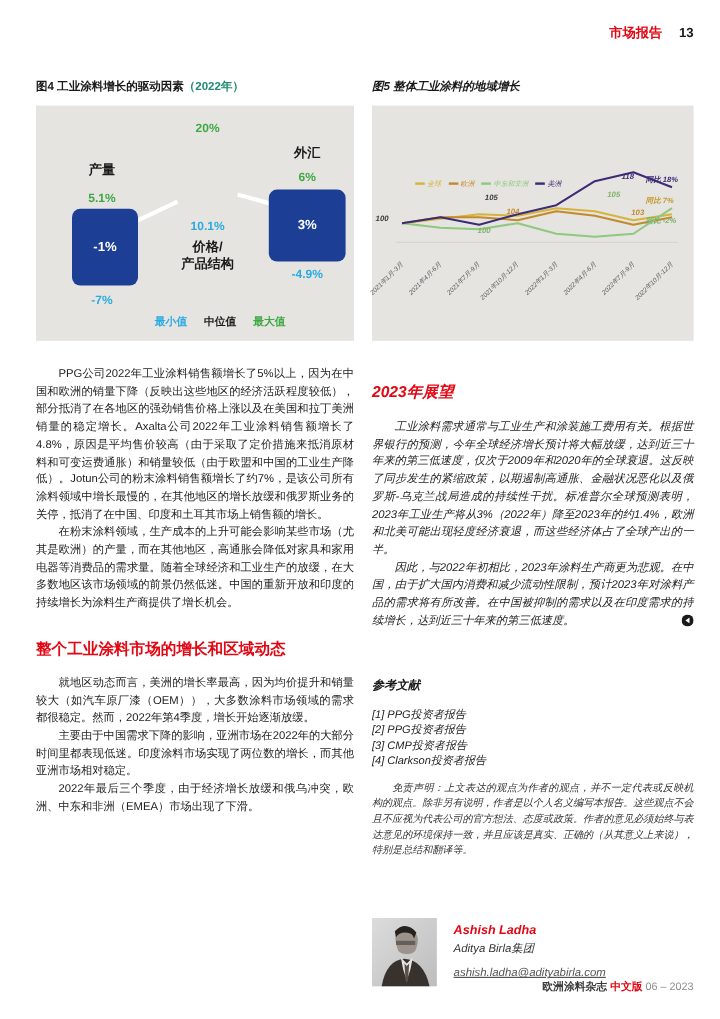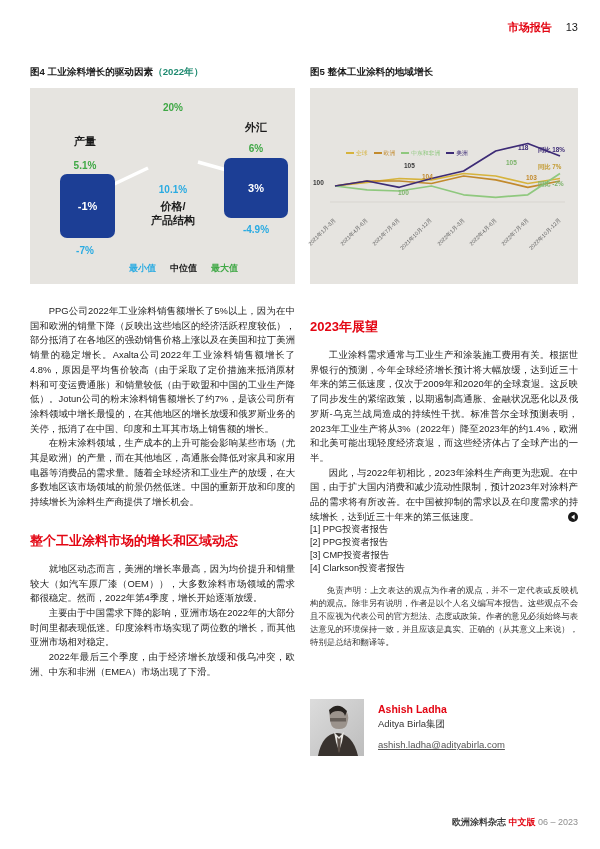--- a/index.html
+++ b/index.html
@@ -1,25 +1,25 @@
 <!DOCTYPE html>
 <html><head>
 <meta charset="utf-8">
 <style>
   html,body{margin:0;padding:0;background:#9a9a9a;}
   .page{position:relative;width:600px;height:849px;background:#ffffff;margin:0 auto;
         font-family:"Liberation Sans","DejaVu Sans",sans-serif;color:#222;overflow:hidden;}
   
   .hdr{position:absolute;top:20px;right:22px;font-size:11px;}
   .hdr .sec{color:#e30613;font-weight:bold;margin-right:14px;}
-  .hdr .pg{color:#1a1a1a;font-weight:normal;}
+  .hdr .pg{color:#1a1a1a;font-weight:bold;}
   
   .columns{display:flex;gap:15px;padding:66px 22px 0 30px;}
   .col-l{width:265px;flex:none;}
-  .col-r{width:268px;flex:none;}
+  .col-r{width:268px;flex:none;font-style:italic;}
   .figtitle{font-size:9.6px;font-weight:bold;color:#1a1a1a;margin:0 0 9px 0;}
   .figtitle .yr{color:#1f8a70;}
   
   .f4panel{position:relative;width:265px;height:196px;background:#e6e4e0;}
   .f4panel svg.connectors{position:absolute;left:0;top:0;}
   .f4lbl{position:absolute;font-weight:bold;font-size:11px;color:#1a1a1a;text-align:center;width:60px;}
   .f4max{position:absolute;font-weight:bold;font-size:10px;color:#3fa845;text-align:center;width:60px;}
   .f4min{position:absolute;font-weight:bold;font-size:10px;color:#2aabe2;text-align:center;width:60px;}
   .f4box{position:absolute;background:#1c3e95;border-radius:7px;color:#fff;font-weight:bold;
          display:flex;align-items:center;justify-content:center;}
@@ -149,20 +149,21 @@
       <div class="rp2wrap">
         <p class="body">因此，与2022年初相比，2023年涂料生产商更为悲观。在中国，由于扩大国内消费和减少流动性限制，预计2023年对涂料产品的需求将有所改善。在中国被抑制的需求以及在印度需求的持续增长，达到近三十年来的第三低速度。</p>
         <span class="endmark">
           <svg width="10" height="10" viewBox="0 0 10 10">
               <circle cx="5" cy="5" r="5" fill="#1a1a1a"></circle>
               <polygon points="6.6,2.6 3.2,5 6.6,7.4" fill="#ffffff"></polygon>
             </svg>
         </span>
       </div>
 
+      <h3 class="refh">参考文献</h3>
       <p class="ref">[1] PPG投资者报告</p>
       <p class="ref">[2] PPG投资者报告</p>
       <p class="ref">[3] CMP投资者报告</p>
       <p class="ref">[4] Clarkson投资者报告</p>
 
       <p class="disc">免责声明：上文表达的观点为作者的观点，并不一定代表或反映机构的观点。除非另有说明，作者是以个人名义编写本报告。这些观点不会且不应视为代表公司的官方想法、态度或政策。作者的意见必须始终与表达意见的环境保持一致，并且应该是真实、正确的（从其意义上来说），特别是总结和翻译等。</p>
 
       <div class="author">
         <span class="photo">
           <svg width="54" height="57" viewBox="0 0 54 57">

